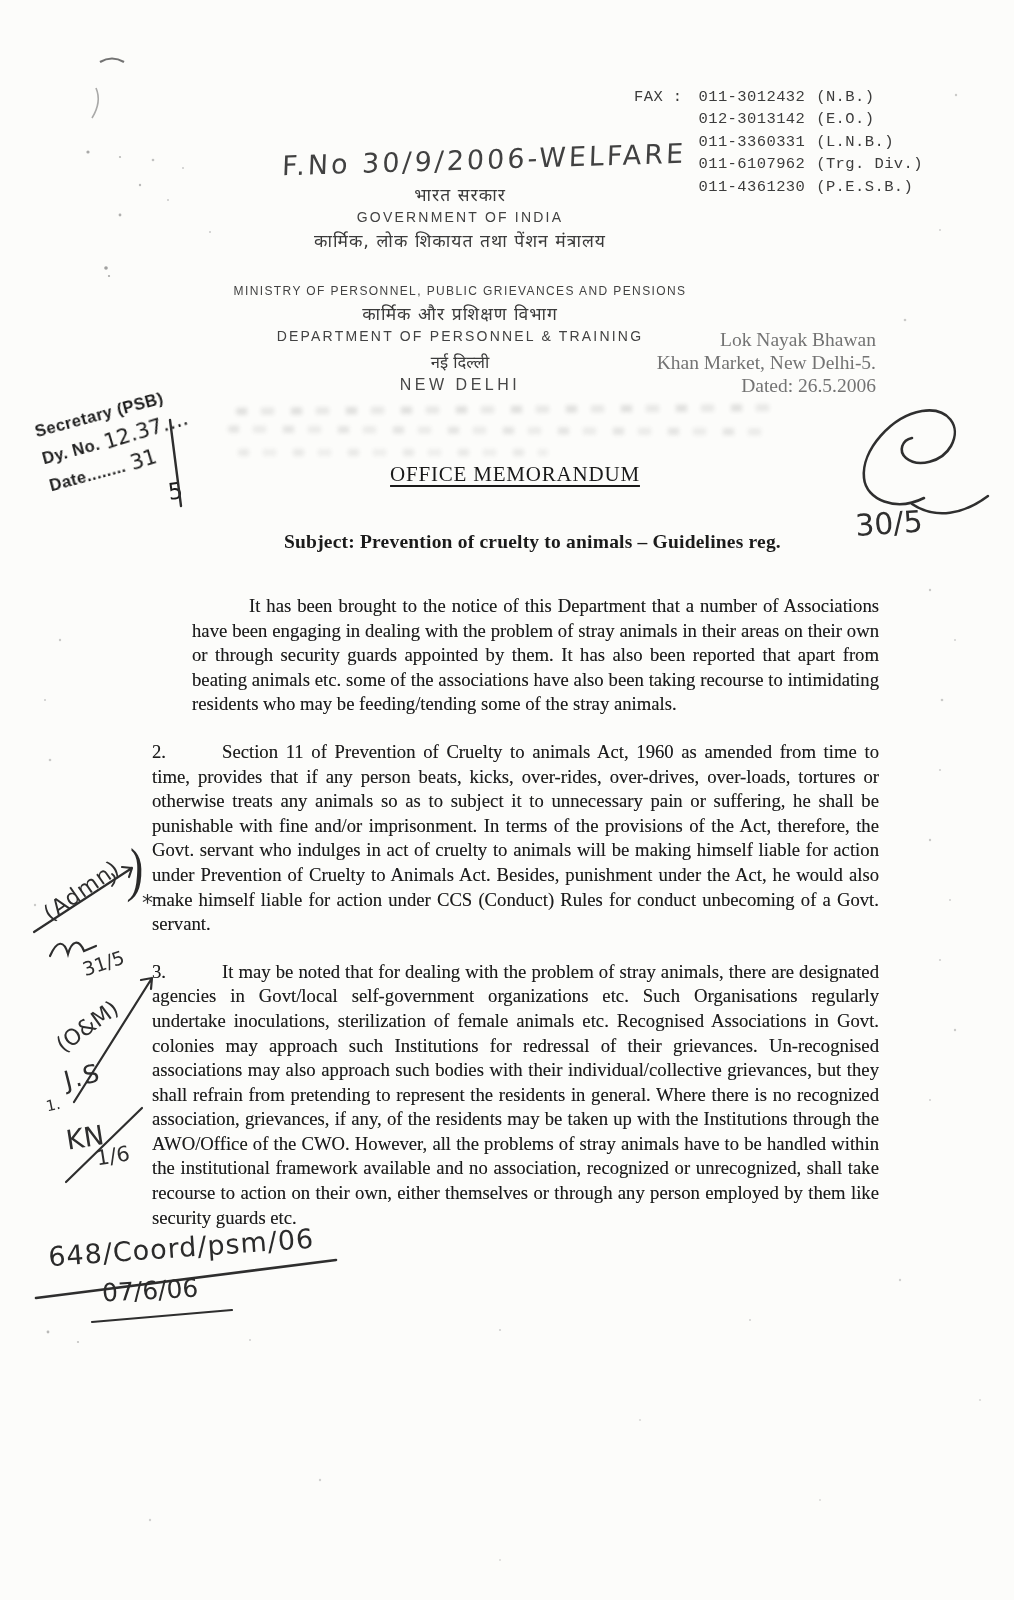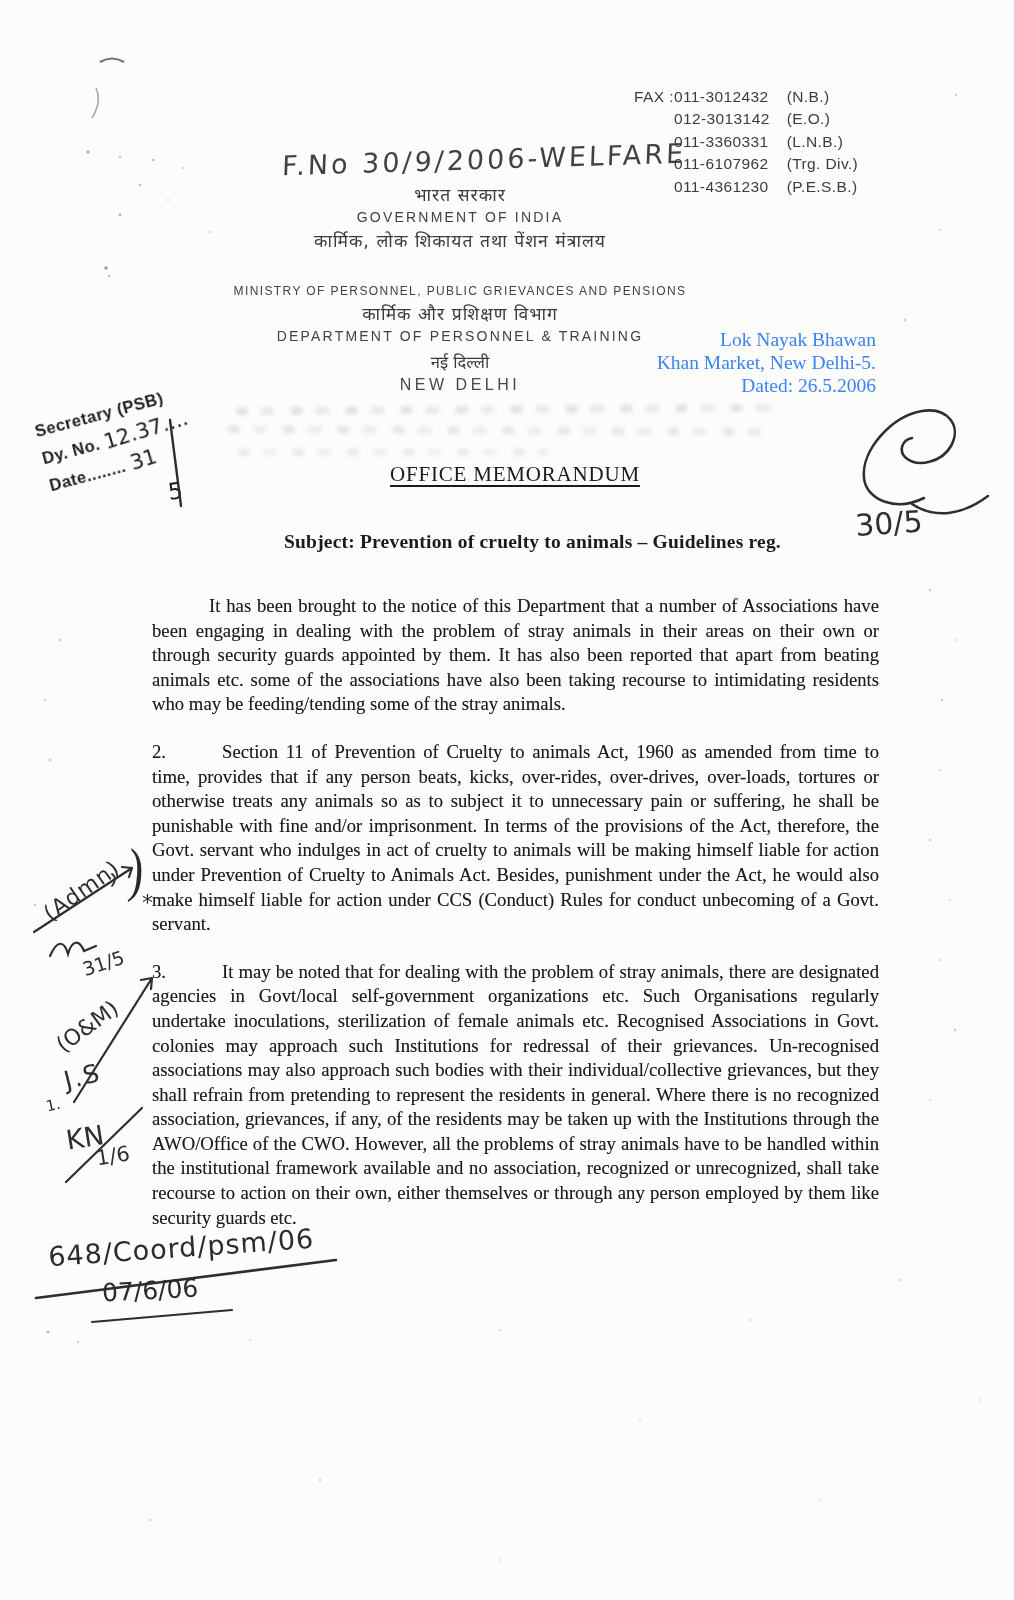--- a/index.html
+++ b/index.html
@@ -4,22 +4,22 @@
 <style>
   html,body{margin:0;padding:0;background:#d8d8d4;}
   .page{
     position:relative; width:1014px; height:1600px; margin:0 auto;
     background:#fcfcfa;
     font-family:"Liberation Serif", serif;
     color:#1e1e1e; overflow:hidden;
   }
   
   .fax-block{
-    position:absolute; left:634px; top:86px; display:flex; gap:0;
-    font-family:Liberation Sans, sans-serif; font-size:15.5px;
+    position:absolute; left:634px; top:86px; display:flex; gap:16px;
+    font-family:Liberation Mono, monospace; font-size:15.5px;
     color:#3c3c3c; line-height:22.4px; letter-spacing:.4px;
   }
   .fax-rows .fax-row{white-space:nowrap;}
   .fax-number{display:inline-block; min-width:108px;}
   
   .hw{
     font-family:"DejaVu Sans", sans-serif; color:#3a3a3a;
     white-space:nowrap; position:absolute;
   }
   .fno{
@@ -33,21 +33,21 @@
   }
   .letterhead div{margin-bottom:3px;}
   .lh-hindi{font-family:"DejaVu Sans", sans-serif; font-size:17.5px; letter-spacing:1px;}
   .lh-en{font-family:"Liberation Sans", sans-serif; font-size:14px; letter-spacing:2.2px; color:#424242;}
   .lh-en.ministry{font-size:12px; letter-spacing:1.4px;margin-top:32px;}
   .lh-city-hi{font-family:"DejaVu Sans", sans-serif; font-size:16.5px; margin-top:6px;}
   .lh-city-en{font-family:"Liberation Sans", sans-serif; font-size:16px; letter-spacing:3.5px; color:#474747;}
   
   .addr{
     position:absolute; right:138px; top:328px; text-align:right;
-    font-size:19.5px; line-height:23px; color:#3b82f6;
+    font-size:19.5px; line-height:23px; color:#737373;
   }
   
   .stamp{
     position:absolute; left:40px; top:398px; transform:rotate(-15deg);
     font-family:"Liberation Sans", sans-serif; font-weight:bold;
     font-size:16.5px; line-height:27px; color:#1d1d1d;
     filter:blur(.35px); letter-spacing:.5px;
   }
   .stamp .hand{
     font-family:"DejaVu Sans", sans-serif; font-weight:normal; font-size:21px;
@@ -69,21 +69,21 @@
     position:absolute; left:272px; top:531px; font-size:19.5px; font-weight:bold;
     color:#1b1b1b; white-space:nowrap; letter-spacing:.2px;margin-left:12px;
   }
   
   .body-text{
     position:absolute; left:152px; top:594px; width:727px;
     font-size:18.7px; line-height:24.6px; text-align:justify; color:#1c1c1c;
     text-shadow:0 0 .5px rgba(25,25,25,.45);
   }
   .body-text p{margin:0 0 23px 0;}
-  .body-text p.first{text-indent:57px;}
+  .body-text p.first{text-indent:57px;margin-left:40px;}
   .pnum{display:inline-block; width:70px; text-indent:0;}
   
   .ghost{
     position:absolute; height:7px; border-radius:3px;
     background:repeating-linear-gradient(90deg, rgba(70,70,70,.35) 0 11px, transparent 11px 25px, rgba(70,70,70,.25) 25px 38px, transparent 38px 55px);
     filter:blur(2px);
   }
   .g1{left:236px; top:406px; width:540px; opacity:.45; transform:rotate(-.4deg);}
   .g2{left:228px; top:427px; width:548px; opacity:.38; transform:rotate(.3deg);}
   .g3{left:238px; top:449px; width:310px; opacity:.3;}

